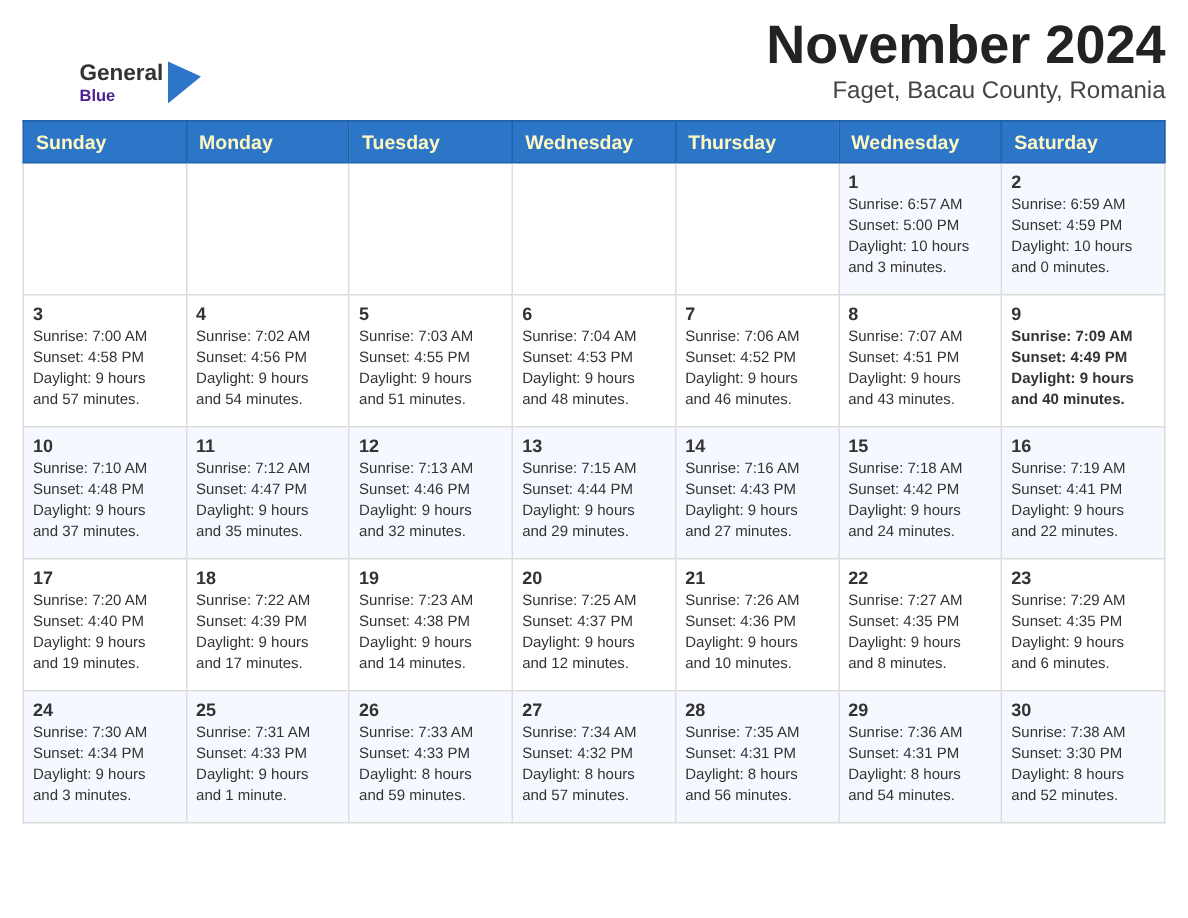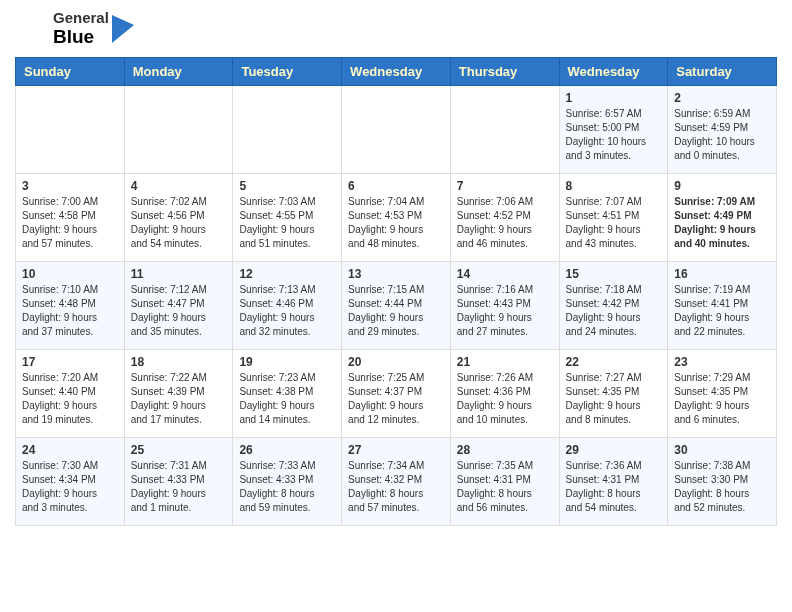--- a/index.html
+++ b/index.html
@@ -26,23 +26,23 @@
       display: flex;
       flex-direction: column;
       line-height: 1.1;
     }
     .logo-general {
       font-size: 15px;
       font-weight: bold;
       color: #333;
     }
     .logo-blue {
-      font-size: 19px;
-      font-weight: bold;
-      color: #000000;
+      font-size: 11px;
+      font-weight: bold;
+      color: #4c1d95;
     }
     .logo-icon {
       width: 22px;
       height: 28px;
       margin-left: 3px;
     }
     .title-area {
       text-align: right;
     }
     .month-title {
@@ -107,20 +107,24 @@
 <div class="header-area">
   <div class="logo">
     <div class="logo-text">
       <span class="logo-general">General</span>
       <span class="logo-blue">Blue</span>
     </div>
     <svg class="logo-icon" viewBox="0 0 22 28" xmlns="http://www.w3.org/2000/svg">
       <polygon points="0,0 22,10 0,28" fill="#2d75c7"></polygon>
     </svg>
   </div>
+  <div class="title-area">
+    <div class="month-title">November 2024</div>
+    <div class="location-title">Faget, Bacau County, Romania</div>
+  </div>
 </div>
 
 <table class="calendar-table">
   <thead>
     <tr>
     <th>Sunday</th>
         <th>Monday</th>
         <th>Tuesday</th>
         <th>Wednesday</th>
         <th>Thursday</th>

